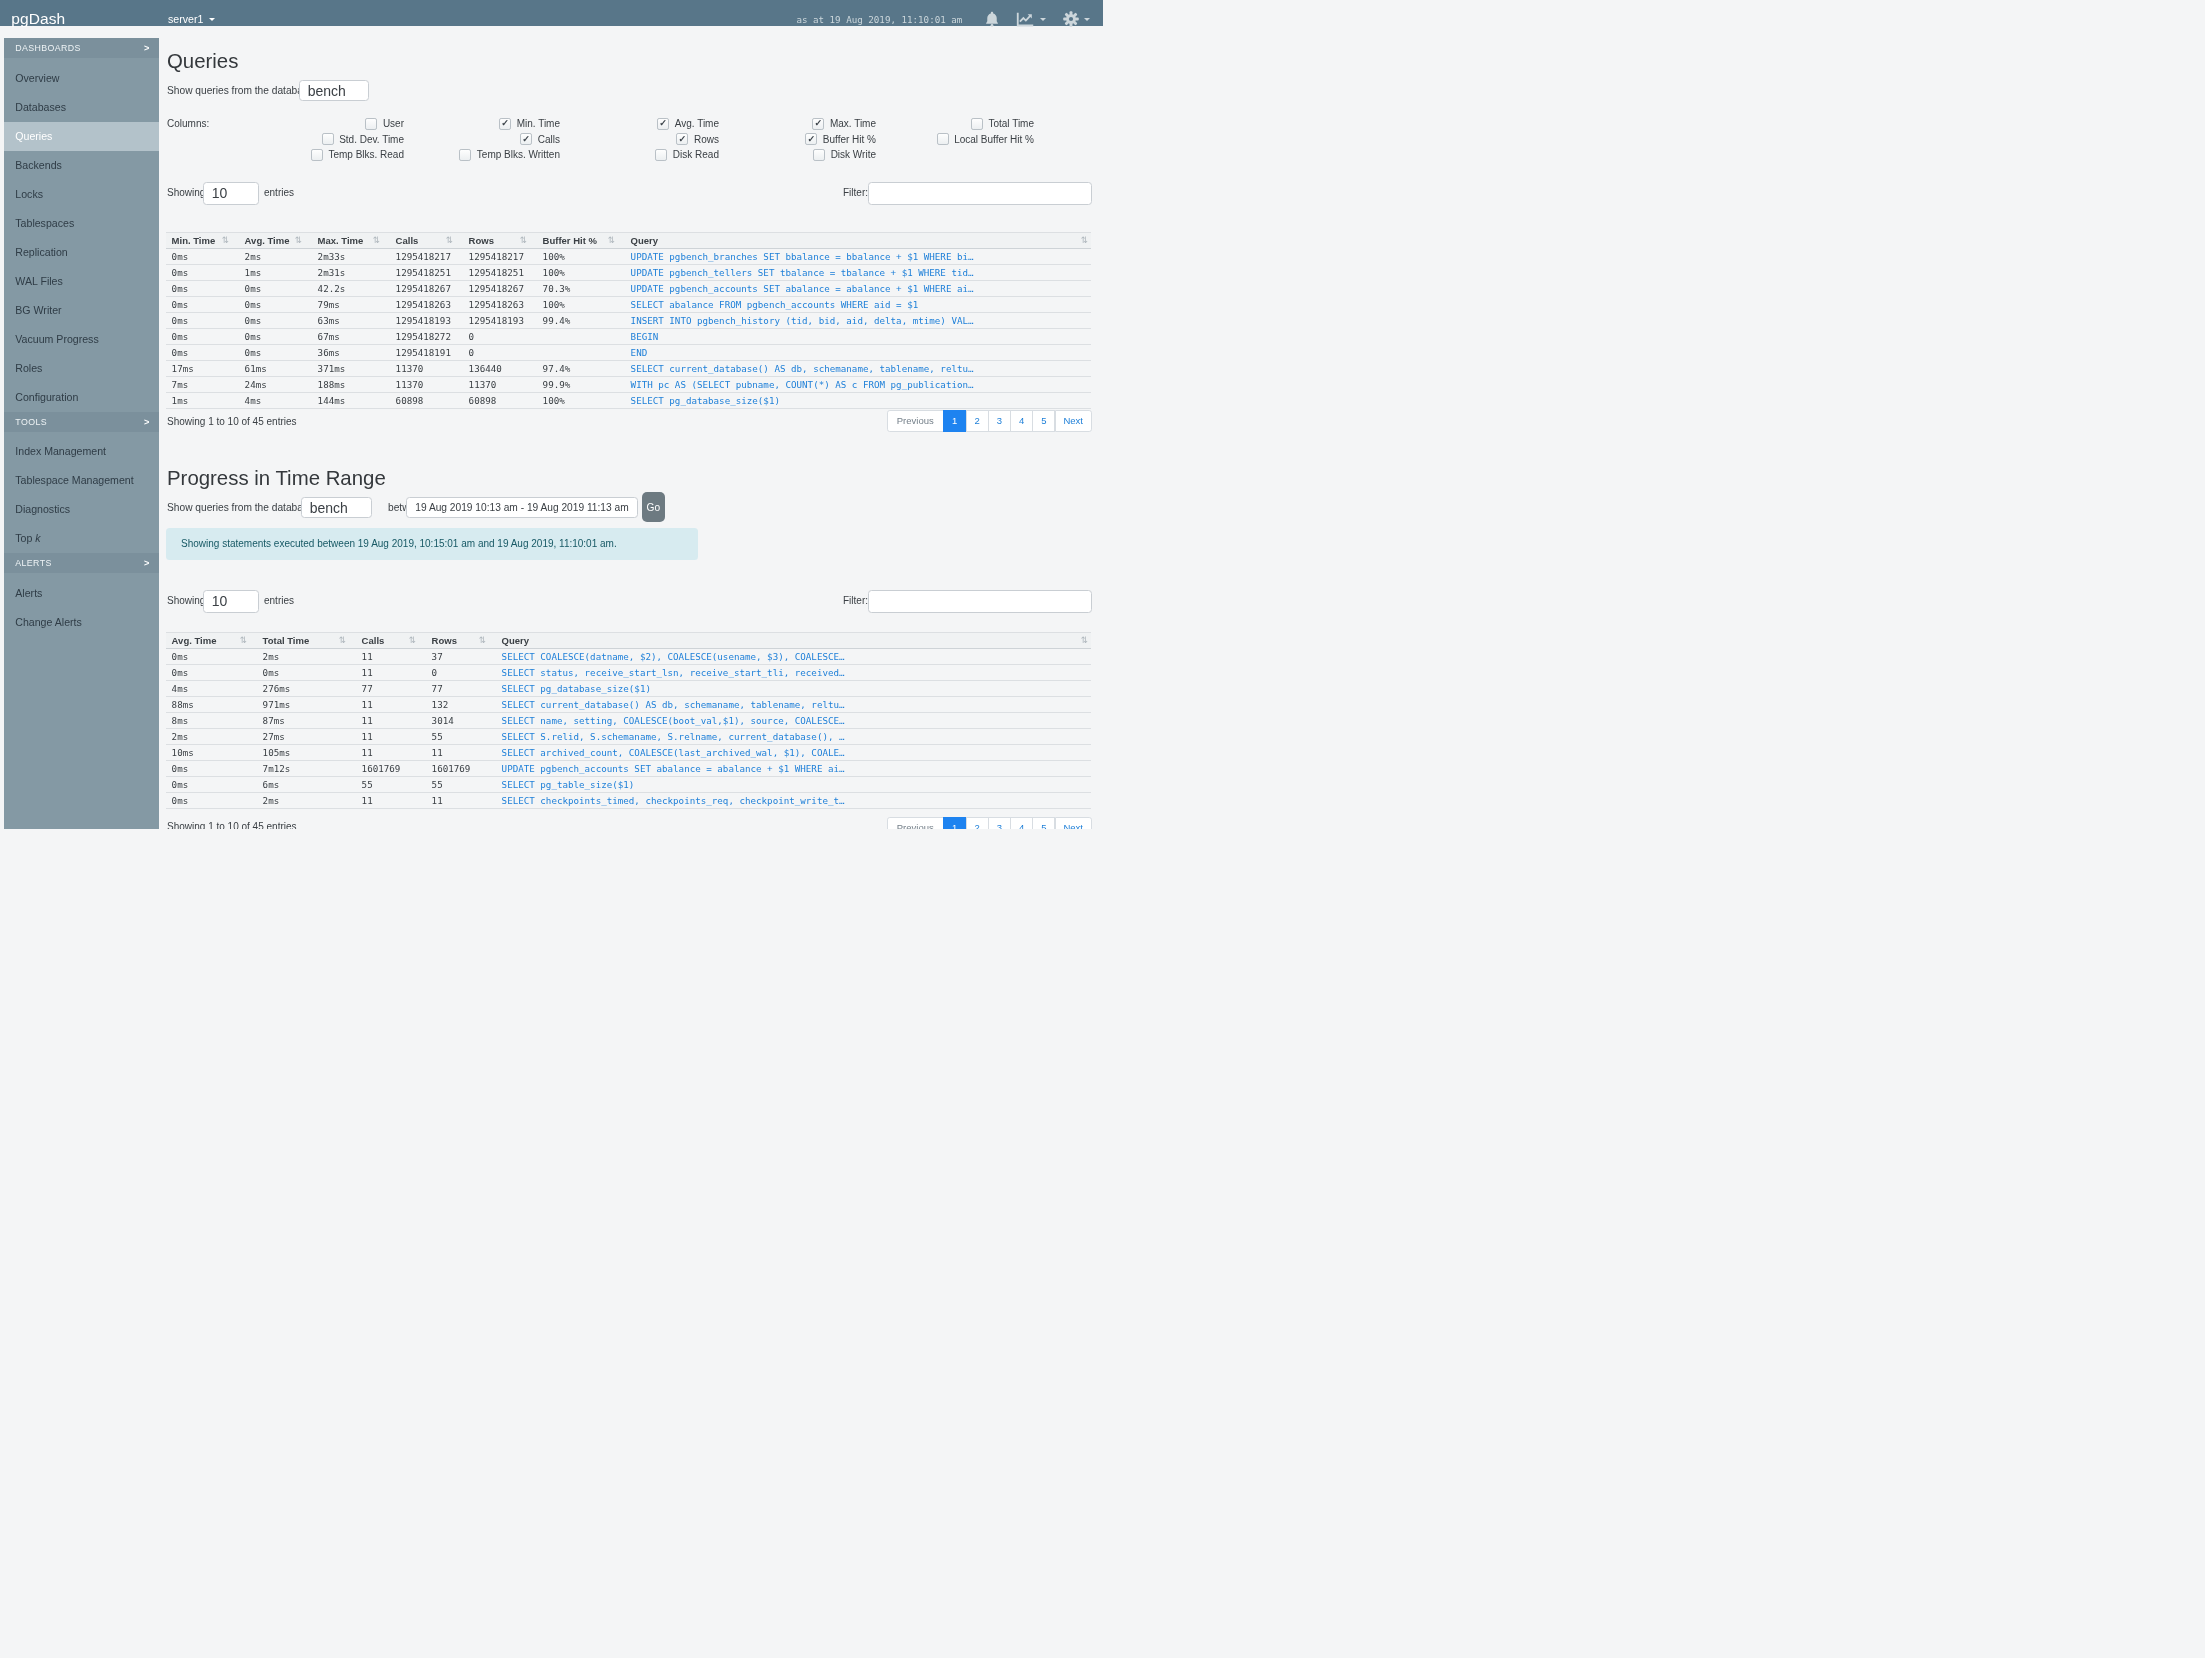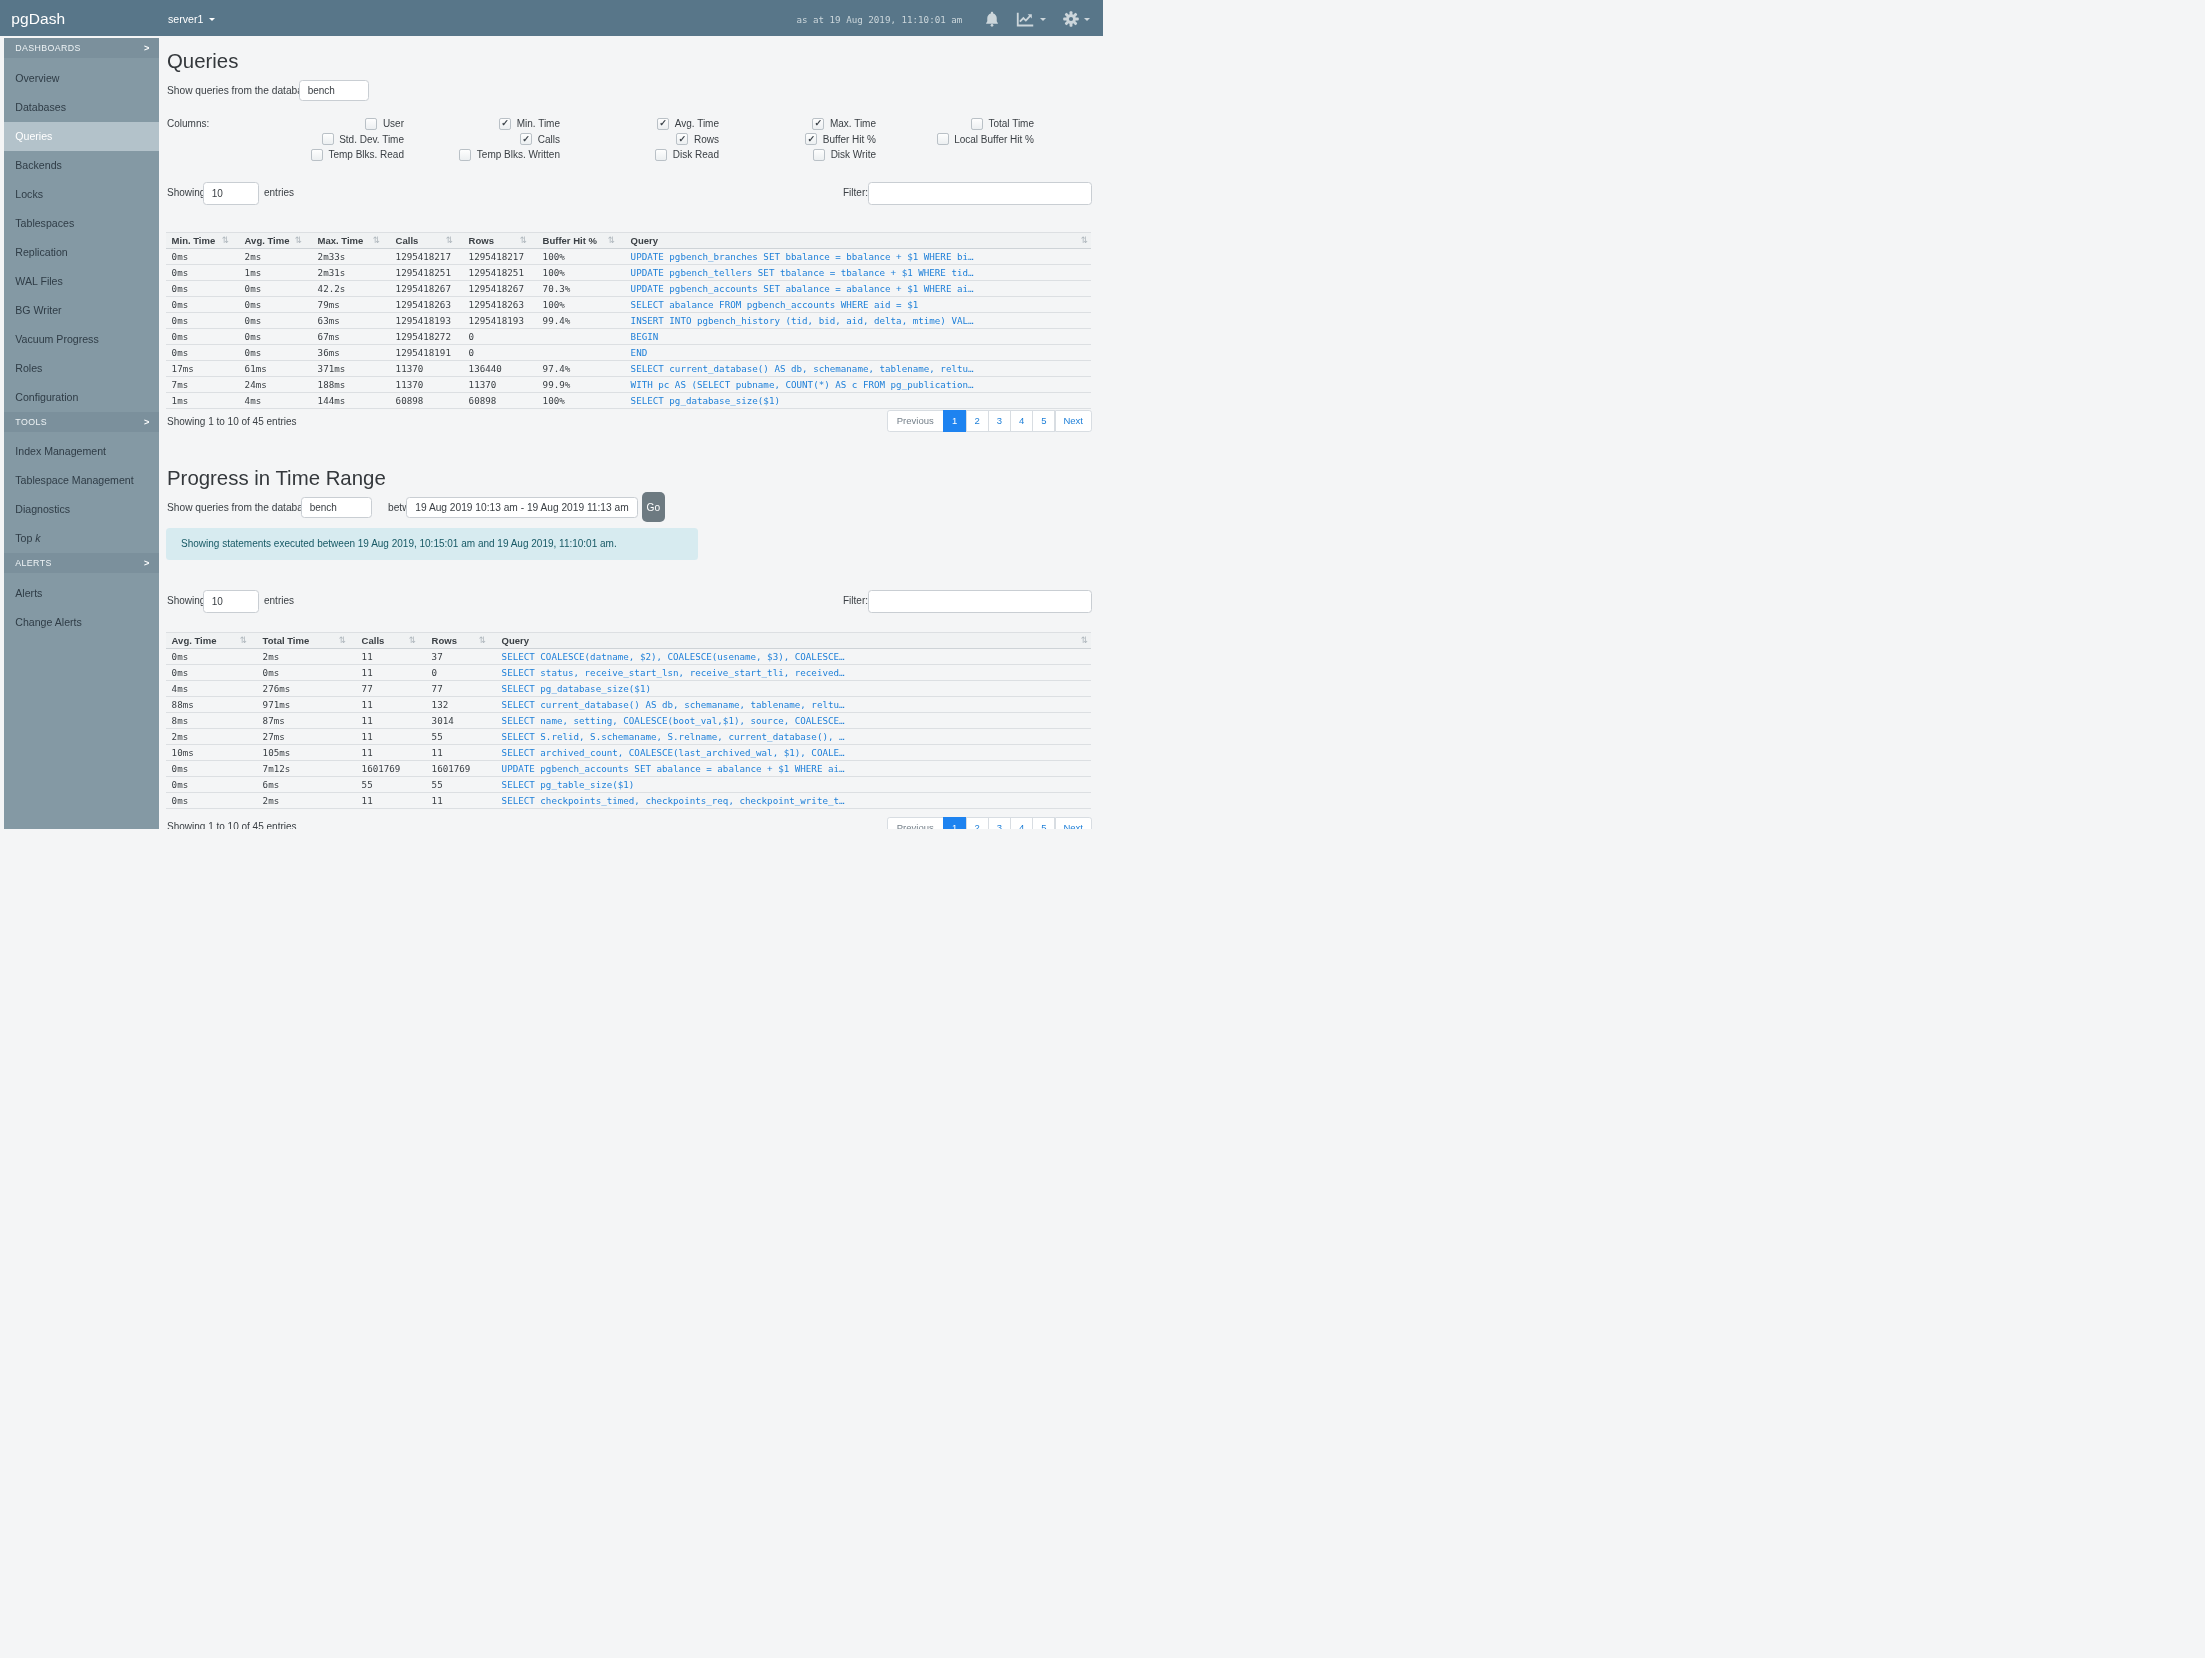--- a/index.html
+++ b/index.html
@@ -3,21 +3,21 @@
 <meta charset="utf-8">
 <style>
   * { margin:0; padding:0; box-sizing:border-box; }
   html,body { width:1103px; height:829px; overflow:hidden; }
   body {
     font-family:"Liberation Sans", sans-serif;
     background:#f4f5f6; color:#3b4045; position:relative;
   }
 
   
-  .topbar { position:absolute; top:0; left:0; width:1103px; height:36px; background:#587689; z-index:10;padding-left:23px; }
+  .topbar { position:absolute; top:0; left:0; width:1103px; height:26px; background:#587689; z-index:10;padding-left:23px; }
   .brand { position:absolute; left:11.3px; top:0; height:38px; line-height:38px; font-size:15.5px; color:#fff; letter-spacing:0.1px; cursor:pointer; }
   .server { position:absolute; left:168px; top:0; height:38px; display:flex; align-items:center; gap:5.6px; color:#fff; font-size:10.6px; cursor:pointer; }
   .caret { width:0; height:0; border-left:3.5px solid transparent; border-right:3.5px solid transparent; border-top:3.5px solid #ccd6db; }
   .server .caret { border-top-color:#fff; }
   .top-right { position:absolute; right:12.7px; top:0; height:38px; display:flex; align-items:center; }
   .timestamp { font-family:"DejaVu Sans Mono", monospace; font-size:9.2px; color:#ccd7dc; margin-right:22.5px; }
   .tb-icon { display:flex; align-items:center; gap:5.6px; cursor:pointer; }
   .tb-icon + .tb-icon { margin-left:17px; }
 
   
@@ -28,21 +28,21 @@
   .sb-item { height:29px; line-height:29px; padding-left:11.3px; font-size:10.6px; color:#2f3c46; cursor:pointer; white-space:pre; }
   .sb-item.active { background:#b3c2ca; color:#fff; }
   .sb-item em { font-style:italic; }
 
   
   .h1 { position:absolute; left:167px; font-size:20.4px; line-height:25px; font-weight:400; color:#34383c; }
   .lbl { position:absolute; font-size:10.2px; color:#3b4045; }
 
   
   .inp { position:absolute; border:0.7px solid #c9ced3; border-radius:3.5px; background:#fff;
-         font-family:inherit; font-size:10px; color:#3b4045; padding:0 7.7px; outline:none; }
+         font-family:inherit; font-size:14px; color:#3b4045; padding:0 7.7px; outline:none; }
   .go { position:absolute; left:642px; top:492px; width:22.5px; height:30px; background:#6d7a81; color:#fff;
         border:none; border-radius:5px; font-family:inherit; font-size:10.2px; cursor:pointer; }
 
   
   .cb-wrap { position:absolute; left:0; top:0; }
   .cb-col { position:absolute; top:116px; width:156px; }
   .cb-row { display:flex; align-items:center; gap:5.6px; height:15.5px; cursor:pointer;justify-content:flex-end; }
   .cb-box { width:12px; height:12px; flex:0 0 12px; border:0.7px solid #b9c0c6; border-radius:2.1px;
             background:linear-gradient(#fefefe,#eceff1); display:inline-flex; align-items:center; justify-content:center; }
   .cb-mark { font-size:9.2px; font-weight:700; color:#3c434a; line-height:1; }

